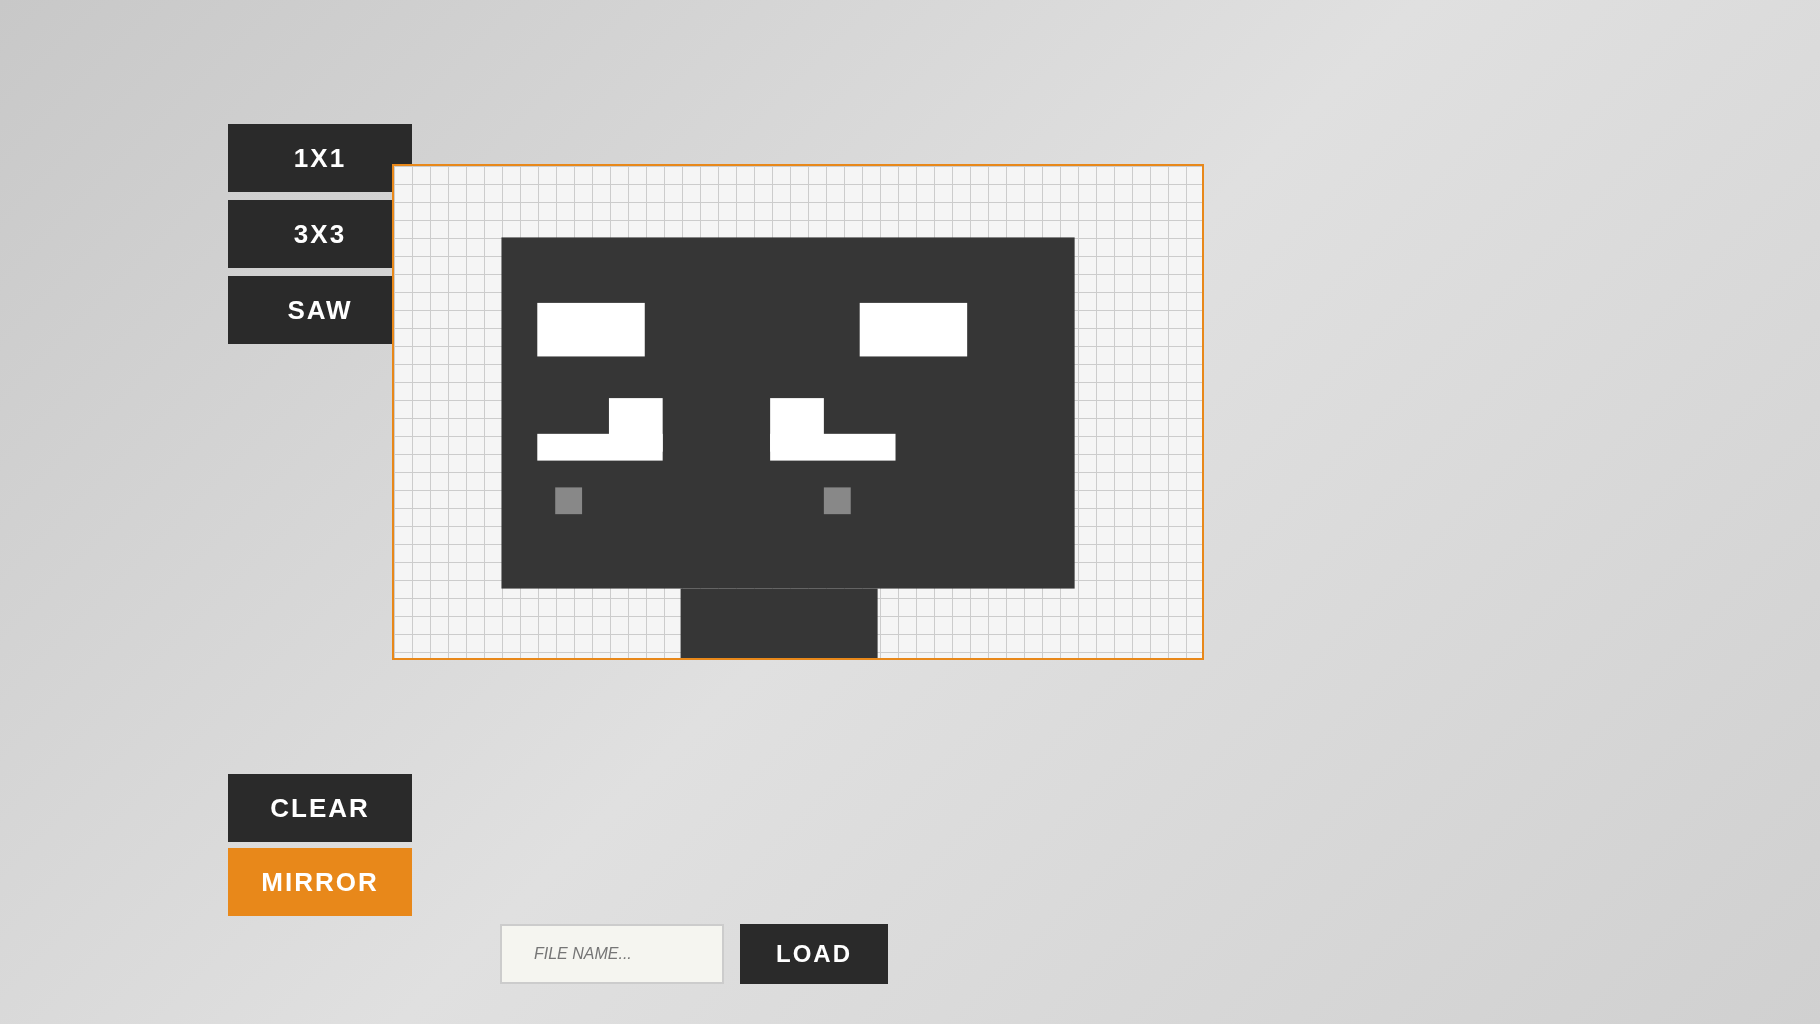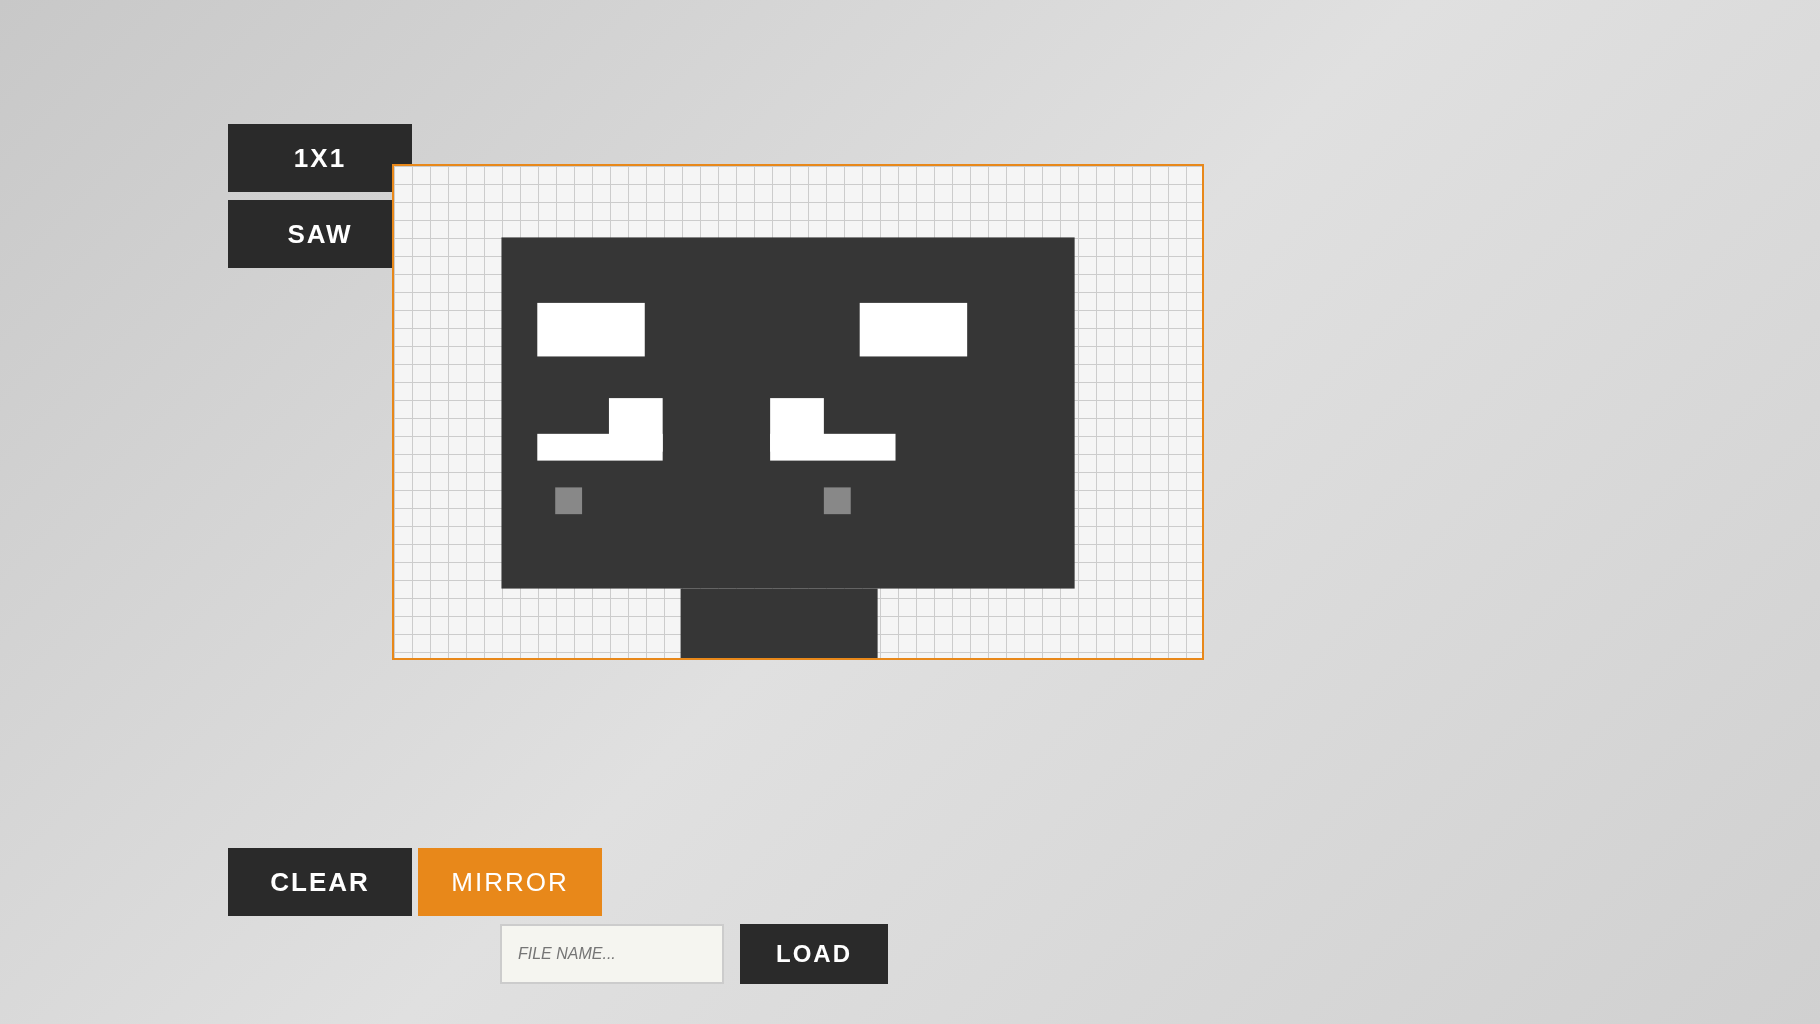--- a/index.html
+++ b/index.html
@@ -37,20 +37,21 @@
       cursor: pointer;
       text-transform: uppercase;
     }
 
     
     .bottom-left-panel {
       position: absolute;
       left: 228px;
       bottom: 108px;
       display: flex;
+      flex-direction: column;
       gap: 6px;
     }
 
     .clear-btn {
       width: 184px;
       height: 68px;
       background: #2a2a2a;
       color: #ffffff;
       border: none;
       font-family: 'Arial Black', sans-serif;
@@ -62,21 +63,21 @@
     }
 
     .mirror-btn {
       width: 184px;
       height: 68px;
       background: #e8881a;
       color: #ffffff;
       border: none;
       font-family: 'Arial Black', sans-serif;
       font-size: 26px;
-      font-weight: 400;
+      font-weight: 700;
       letter-spacing: 2px;
       cursor: pointer;
       text-transform: uppercase;
     }
 
     
     .canvas-container {
       position: absolute;
       left: 392px;
       top: 164px;
@@ -116,21 +117,21 @@
 
     .file-input {
       width: 224px;
       height: 60px;
       background: #f5f5f0;
       border: 2px solid #cccccc;
       color: #aaaaaa;
       font-family: 'Arial', sans-serif;
       font-size: 16px;
       font-style: italic;
-      padding: 0 16px;
+      padding: 0 32px;
       outline: none;
     }
 
     .action-btn {
       width: 148px;
       height: 60px;
       background: #2a2a2a;
       color: #ffffff;
       border: none;
       font-family: 'Arial Black', sans-serif;
@@ -139,20 +140,21 @@
       letter-spacing: 2px;
       cursor: pointer;
       text-transform: uppercase;
     }
   </style>
 </head>
 <body>
 
 <div class="left-panel">
   <button class="brush-btn">1x1</button>
+  <button class="brush-btn">3x3</button>
   <button class="brush-btn">SAW</button>
 </div>
 
 <div class="bottom-left-panel">
   <button class="clear-btn">CLEAR</button>
   <button class="mirror-btn">MIRROR</button>
 </div>
 
 <div class="canvas-container">
   <div class="grid-bg"></div>

